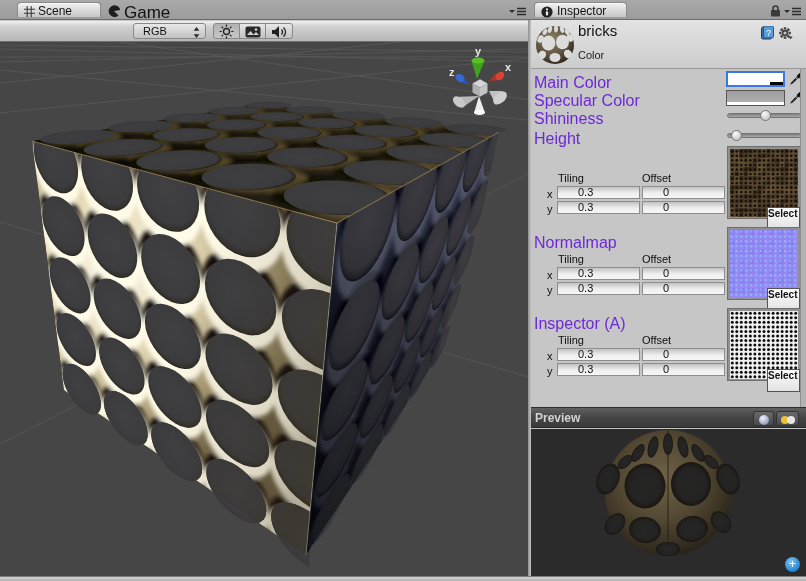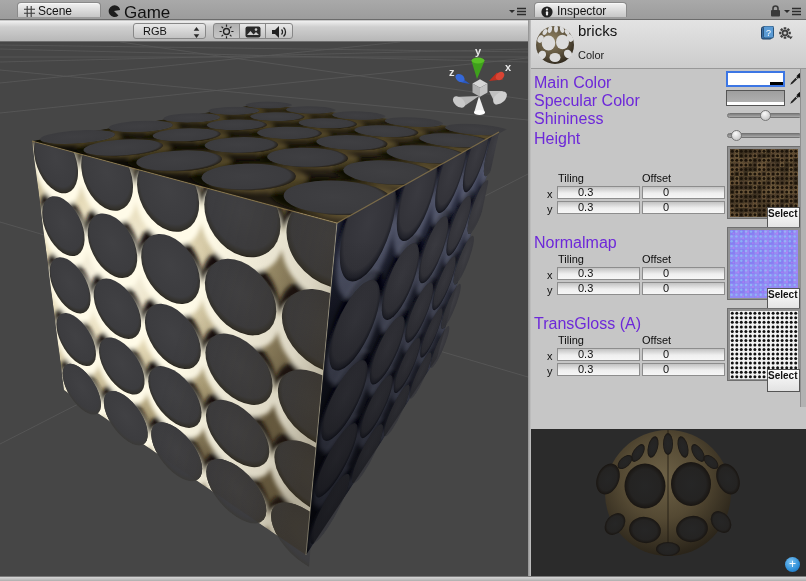--- a/index.html
+++ b/index.html
@@ -1529,21 +1529,21 @@
           <circle cx="64.7" cy="55.0" r="1.2" fill="#8fd8f8" fill-opacity="0.55"></circle>
           <circle cx="66.5" cy="56.8" r="1.0" fill="#c77ef6" fill-opacity="0.5"></circle>
           <rect x="63.1" y="58.3" width="5.0" height="5.0" fill="#9c88f2"></rect>
           <circle cx="64.7" cy="59.8" r="1.2" fill="#8fd8f8" fill-opacity="0.55"></circle>
           <rect x="63.1" y="63.1" width="5.0" height="5.0" fill="#928af4"></rect>
           <circle cx="64.7" cy="64.7" r="1.2" fill="#8fd8f8" fill-opacity="0.55"></circle>
         </svg>
       </div>
  <div class="sel" style="top:268px">Select</div>
 
- <div class="lbl" style="left:3px;top:295px">TransGloss (A)</div>
+ <div class="lbl" style="left:3px;top:295px">Inspector (A)</div>
  <div class="slbl" style="left:27px;top:314px">Tiling</div>
  <div class="slbl" style="left:111px;top:314px">Offset</div>
  <div class="slbl" style="left:16px;top:330px">x</div>
  <div class="slbl" style="left:16px;top:345px">y</div>
  <div class="field" style="left:26px;top:328px;width:83px">0.3</div>
  <div class="field" style="left:111px;top:328px;width:83px">0</div>
  <div class="field" style="left:26px;top:343px;width:83px">0.3</div>
  <div class="field" style="left:111px;top:343px;width:83px">0</div>
  <div class="thumb" style="top:288px">
         <svg width="68" height="68" viewBox="0 0 68 68" style="display:block">
@@ -1772,20 +1772,30 @@
           <circle cx="65.7" cy="52.1" r="1.5" fill="#111"></circle>
           <circle cx="65.7" cy="56.7" r="1.5" fill="#111"></circle>
           <circle cx="65.7" cy="61.2" r="1.5" fill="#111"></circle>
           <circle cx="65.7" cy="65.7" r="1.5" fill="#111"></circle>
         </svg>
       </div>
  <div class="sel" style="top:349px">Select</div>
 
  <div class="abs" style="left:269px;top:49px;width:6px;height:338px;background:#b2b2b2;border-left:1px solid #8f8f8f"></div>
 
+ <div class="abs" id="pvhead">
+  <span style="position:absolute;left:4px;top:3px;font-size:12px;font-weight:bold;color:#d4d4d4">Preview</span>
+  <div class="pbtn" style="left:222px">
+          <div style="position:absolute;left:5px;top:2.5px;width:10px;height:10px;border-radius:50%;background:radial-gradient(circle at 38% 32%,#f2f4ff,#a9b2cc 55%,#737d9e)"></div>
+        </div>
+  <div class="pbtn" style="left:245px;width:23px">
+          <div style="position:absolute;left:3.5px;top:3.5px;width:8px;height:8px;border-radius:50%;background:#e8c33a"></div>
+          <div style="position:absolute;left:9.5px;top:3.5px;width:8px;height:8px;border-radius:50%;background:#e6e6e6"></div>
+        </div>
+ </div>
  <div class="abs" id="pv">
   <svg width="275" height="147" viewBox="0 0 275 147">
    <defs>
     <radialGradient id="pball" cx="0.45" cy="0.38" r="0.72">
      <stop offset="0" stop-color="#6e6247"></stop>
               <stop offset="0.45" stop-color="#544933"></stop>
               <stop offset="0.78" stop-color="#332c1f"></stop>
               <stop offset="1" stop-color="#1d1810"></stop>
     </radialGradient>
     <radialGradient id="phole" cx="0.5" cy="0.5" r="0.5">

